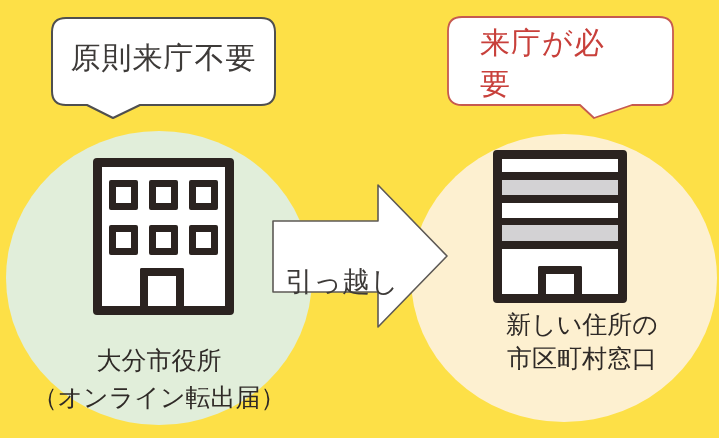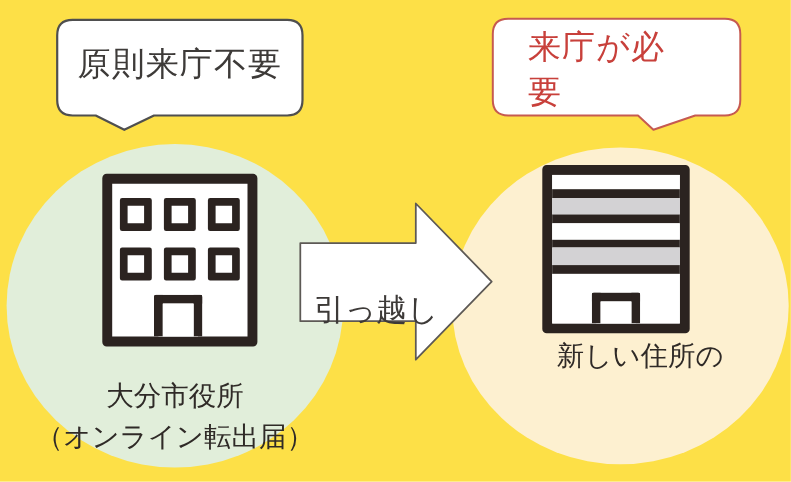--- a/index.html
+++ b/index.html
@@ -88,16 +88,16 @@
 
   <div class="arrow-label">引っ越し</div>
 
   <div class="node-label left">
     <span>大分市役所</span><br>
     <span>（オンライン転出届）</span>
   </div>
 
   <div class="node-label right">
     <span>新しい住所の</span><br>
-    <br>
+    <span>市区町村窓口</span><br>
   </div>
 
 </div>
 
 </body></html>

